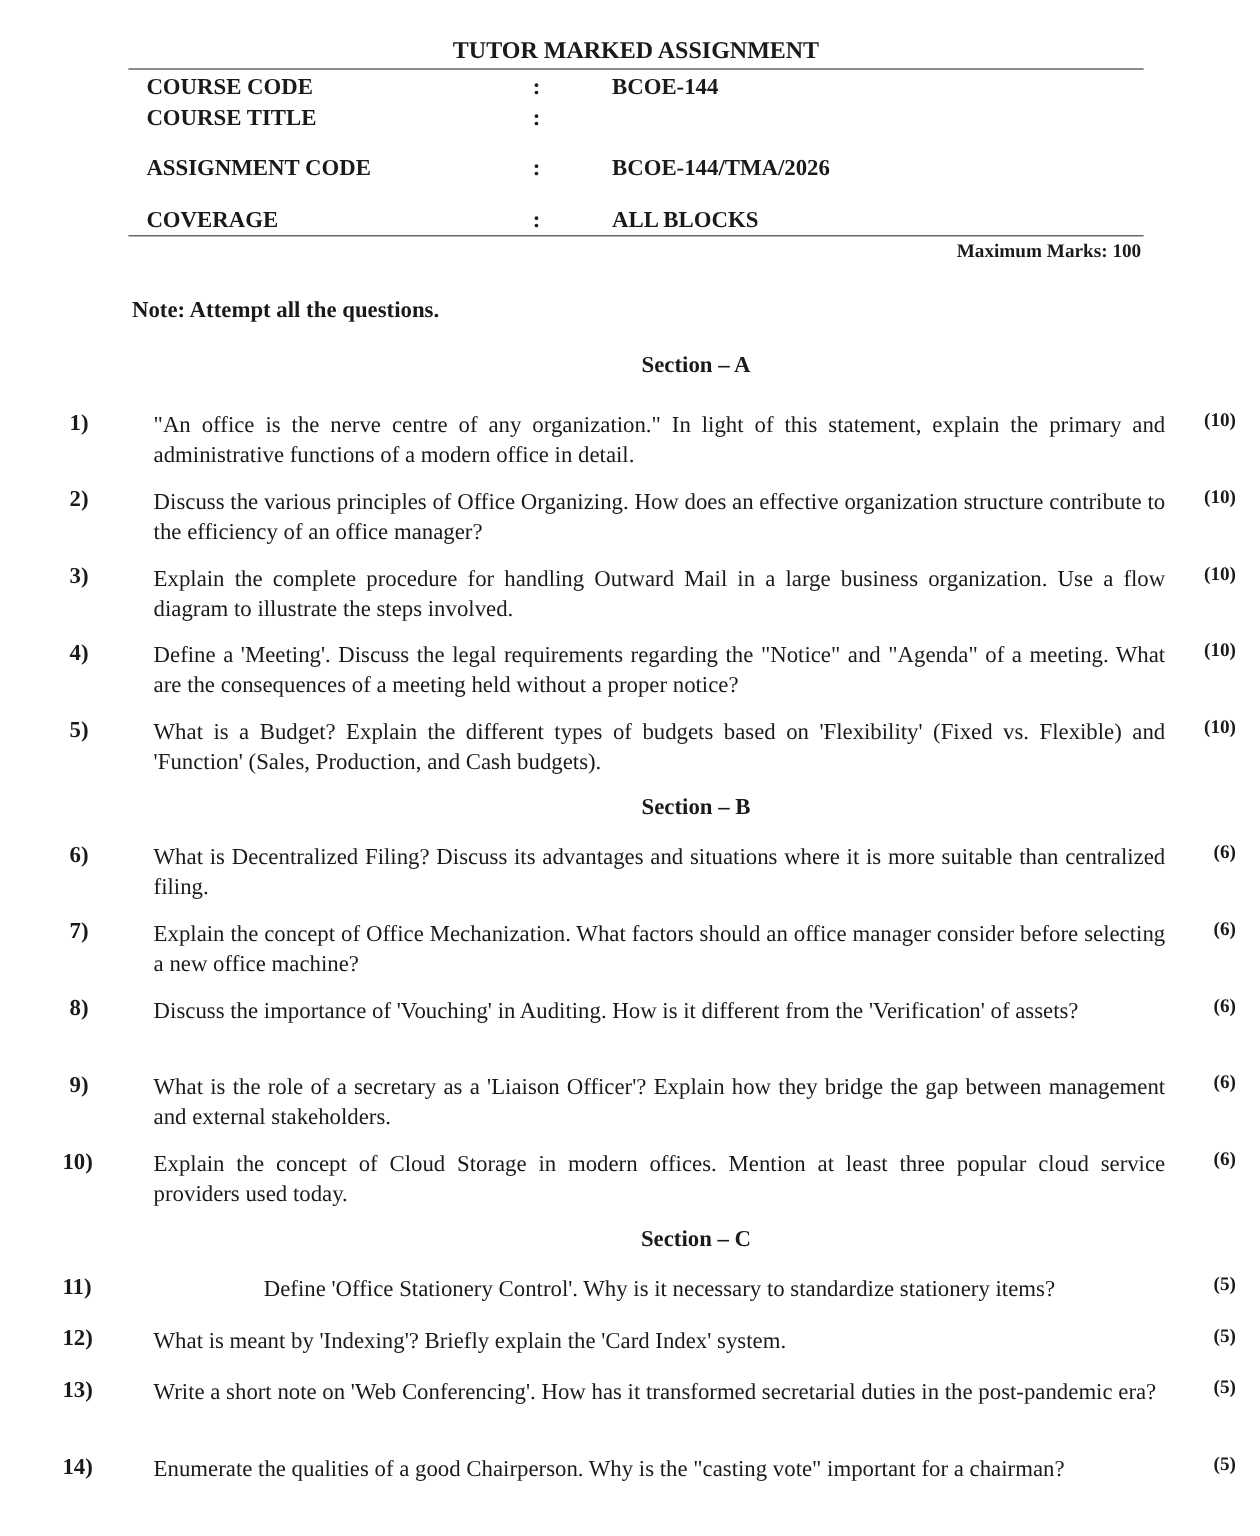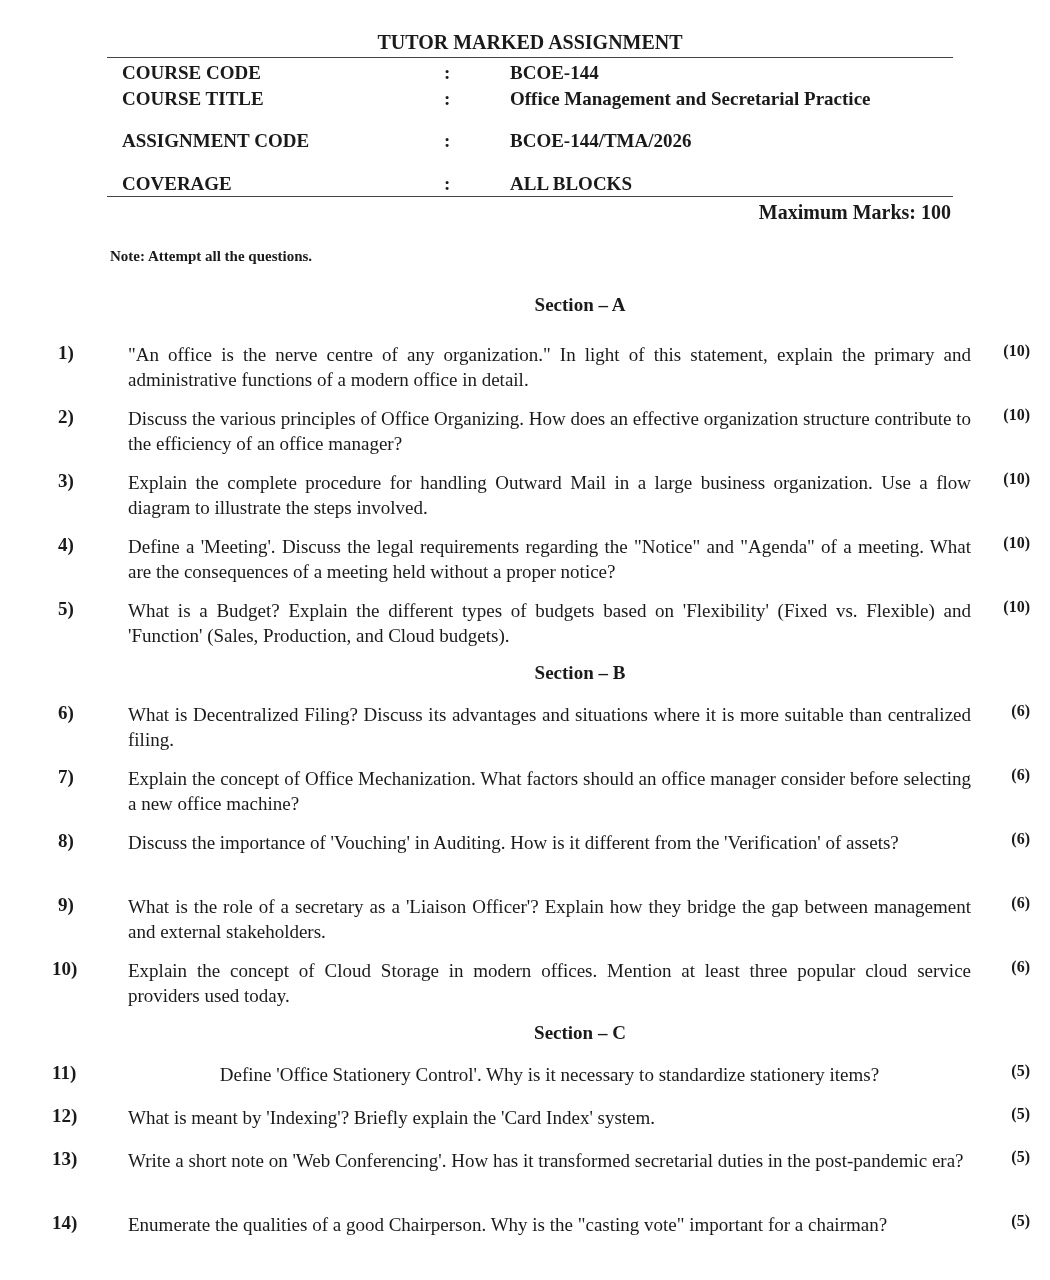--- a/index.html
+++ b/index.html
@@ -44,28 +44,28 @@
       margin-left: 12px;
     }
     .info-row .label { position: absolute; left: 0; top: 0; }
     .info-row .colon { position: absolute; left: 322px; top: 0; }
     .info-row .value { position: absolute; left: 388px; top: 0; }
     .max-marks {
       position: absolute;
       right: 99px;
       top: 201px;
       font-weight: bold;
-      font-size: 20px;
+      font-size: 16px;
     }
     .note {
       position: absolute;
       left: 110px;
       top: 248px;
       font-weight: bold;
-      font-size: 15px;
+      font-size: 19px;
     }
     .section-heading {
       position: absolute;
       left: 0;
       width: 1160px;
       text-align: center;
       font-weight: bold;
       font-size: 19px;
     }
     .question {
@@ -105,21 +105,20 @@
 <div class="rule top"></div>
 
 <div class="info-row" style="top:62px;">
   <span class="label">COURSE CODE</span>
   <span class="colon">:</span>
   <span class="value">BCOE-144</span>
 </div>
 <div class="info-row" style="top:88px;">
   <span class="label">COURSE TITLE</span>
   <span class="colon">:</span>
-  <span class="value">Office Management and Secretarial Practice</span>
 </div>
 <div class="info-row" style="top:130px;">
   <span class="label">ASSIGNMENT CODE</span>
   <span class="colon">:</span>
   <span class="value">BCOE-144/TMA/2026</span>
 </div>
 <div class="info-row" style="top:173px;">
   <span class="label">COVERAGE</span>
   <span class="colon">:</span>
   <span class="value">ALL BLOCKS</span>
@@ -148,21 +147,21 @@
   <div class="q-text">Explain the complete procedure for handling Outward Mail in a large business organization. Use a flow diagram to illustrate the steps involved.</div>
   <span class="q-marks">(10)</span>
 </div>
 <div class="question" style="top:534px;">
   <span class="q-num">4)</span>
   <div class="q-text">Define a 'Meeting'. Discuss the legal requirements regarding the "Notice" and "Agenda" of a meeting. What are the consequences of a meeting held without a proper notice?</div>
   <span class="q-marks">(10)</span>
 </div>
 <div class="question" style="top:598px;">
   <span class="q-num">5)</span>
-  <div class="q-text">What is a Budget? Explain the different types of budgets based on 'Flexibility' (Fixed vs. Flexible) and 'Function' (Sales, Production, and Cloud budgets).</div>
+  <div class="q-text">What is a Budget? Explain the different types of budgets based on 'Flexibility' (Fixed vs. Flexible) and 'Function' (Sales, Production, and Cash budgets).</div>
   <span class="q-marks">(10)</span>
 </div>
 
 <div class="section-heading" style="top:662px;">Section – B</div>
 
 <div class="question" style="top:702px;">
   <span class="q-num">6)</span>
   <div class="q-text">What is Decentralized Filing? Discuss its advantages and situations where it is more suitable than centralized filing.</div>
   <span class="q-marks">(6)</span>
 </div>

